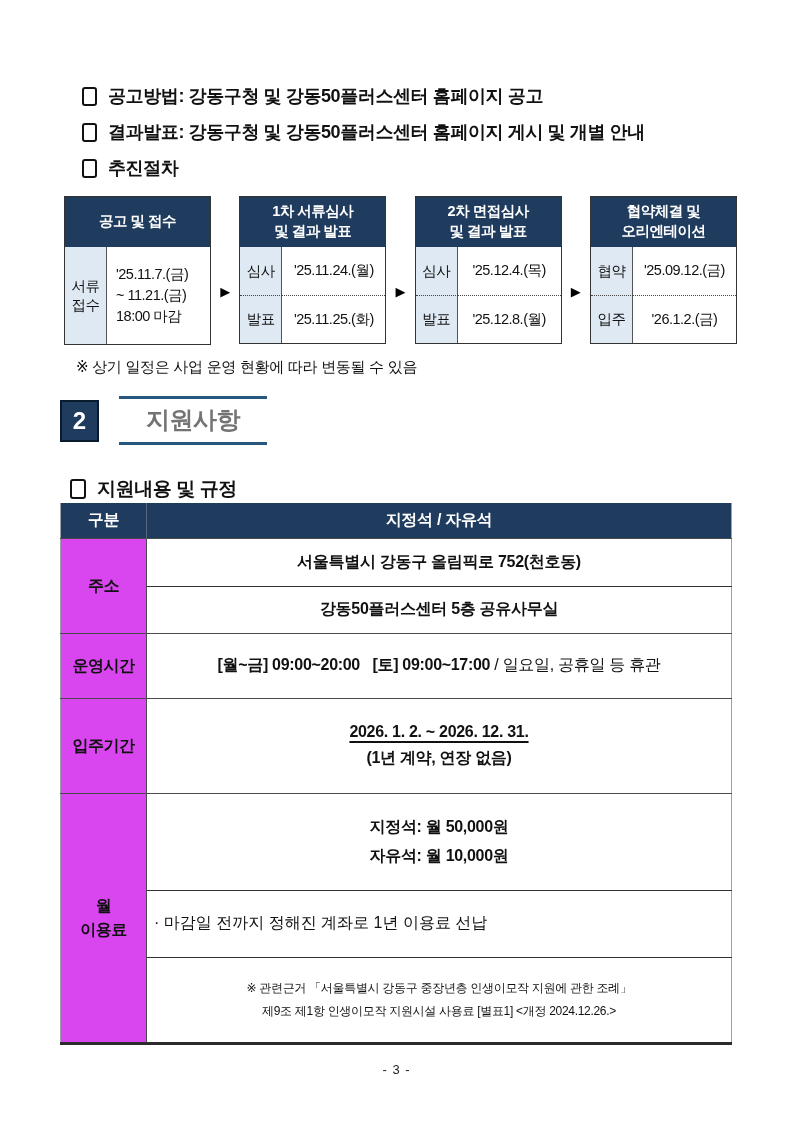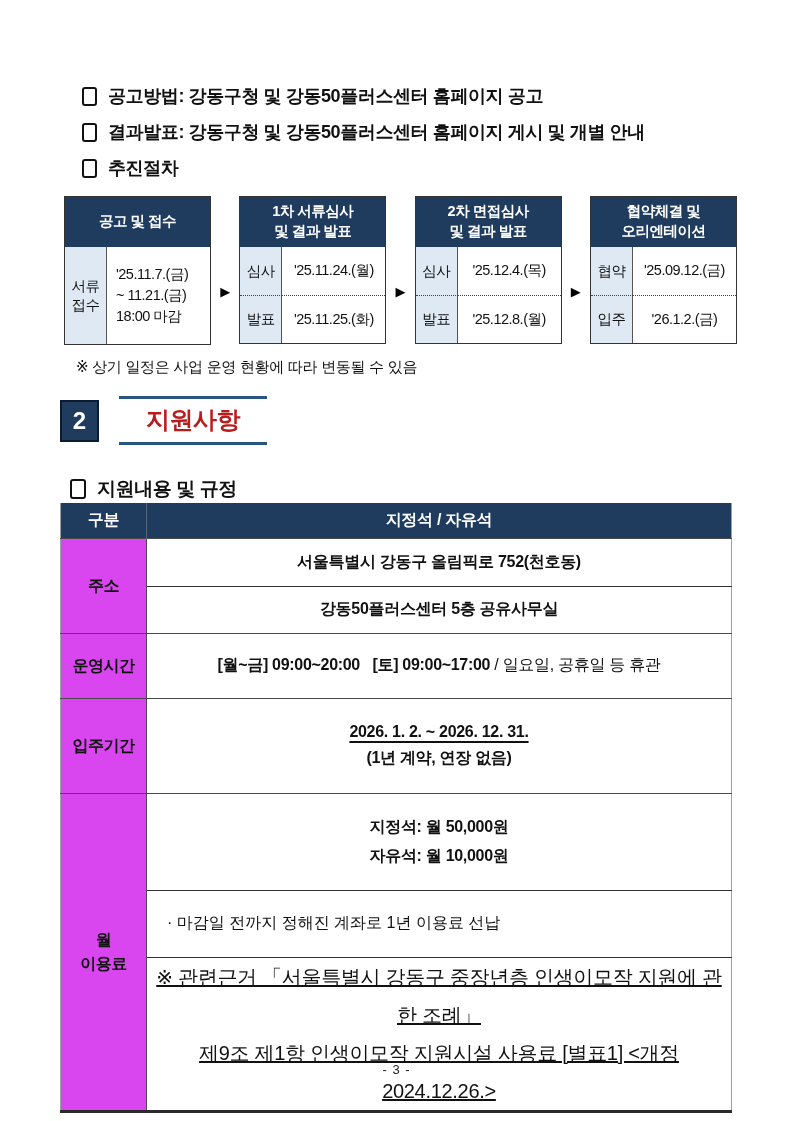--- a/index.html
+++ b/index.html
@@ -39,21 +39,21 @@
   
   .schedule-note { position:absolute; top:358px; left:76px; font-size:15px;
     letter-spacing:-0.3px; color:#111; }
 
   
   .section-header { position:absolute; top:396px; left:60px; display:flex; align-items:center; }
   .section-badge { width:39px; height:42px; background:#1f3b5e; border:2.5px solid #0a1b2e;
     color:#fff; font-size:24px; font-weight:bold; display:flex; align-items:center;
     justify-content:center; }
   .section-title { margin-left:20px; border-top:3px solid #27567f; border-bottom:3px solid #27567f;
-    padding:5px 27px 6px 27px; color:#b91c1c; font-size:24px; font-weight:bold;
+    padding:5px 27px 6px 27px; color:#737373; font-size:24px; font-weight:bold;
     letter-spacing:-0.5px; }
 
   
   .support-heading { position:absolute; top:476px; left:70px; display:flex; align-items:center;
     font-size:19px; font-weight:bold; letter-spacing:-0.4px; }
   .support-heading .checkbox { width:16px; height:20px; }
 
   
   .spec-table { position:absolute; top:503px; left:60px; width:672px;
     border-collapse:collapse; table-layout:fixed;
@@ -70,22 +70,22 @@
   tr.major > td { border-top:1.6px solid #4a4a4a; }
   td.subdiv { border-top:1.2px solid #333; }
   .r-addr1 { height:48px; } .r-addr2 { height:47px; }
   .r-hours { height:65px; } .r-period { height:95px; }
   .r-fee1 { height:97px; } .r-fee2 { height:67px; } .r-fee3 { height:86px; }
   .bold { font-weight:bold; }
   .u-dates { font-weight:bold; text-decoration:underline; text-underline-offset:4px;
     text-decoration-thickness:1.5px; }
   .period-note { font-weight:bold; margin-top:7px; }
   .price-line { font-weight:bold; line-height:1.8; }
-  td.bullet-cell { text-align:left; padding-left:20px; font-size:16px; }
-  td.ref-cell { font-size:20px; line-height:1.9; letter-spacing:-0.3px;text-decoration:underline; }
+  td.bullet-cell { text-align:left; padding-left:7px; font-size:16px; }
+  td.ref-cell { font-size:12px; line-height:1.9; letter-spacing:-0.3px; }
 
   
   .page-number { position:absolute; top:1062px; left:0; width:100%; text-align:center;
     font-size:13px; color:#222; letter-spacing:1px; }
 </style>
 </head>
 <body>
 
 <div class="page">
 

